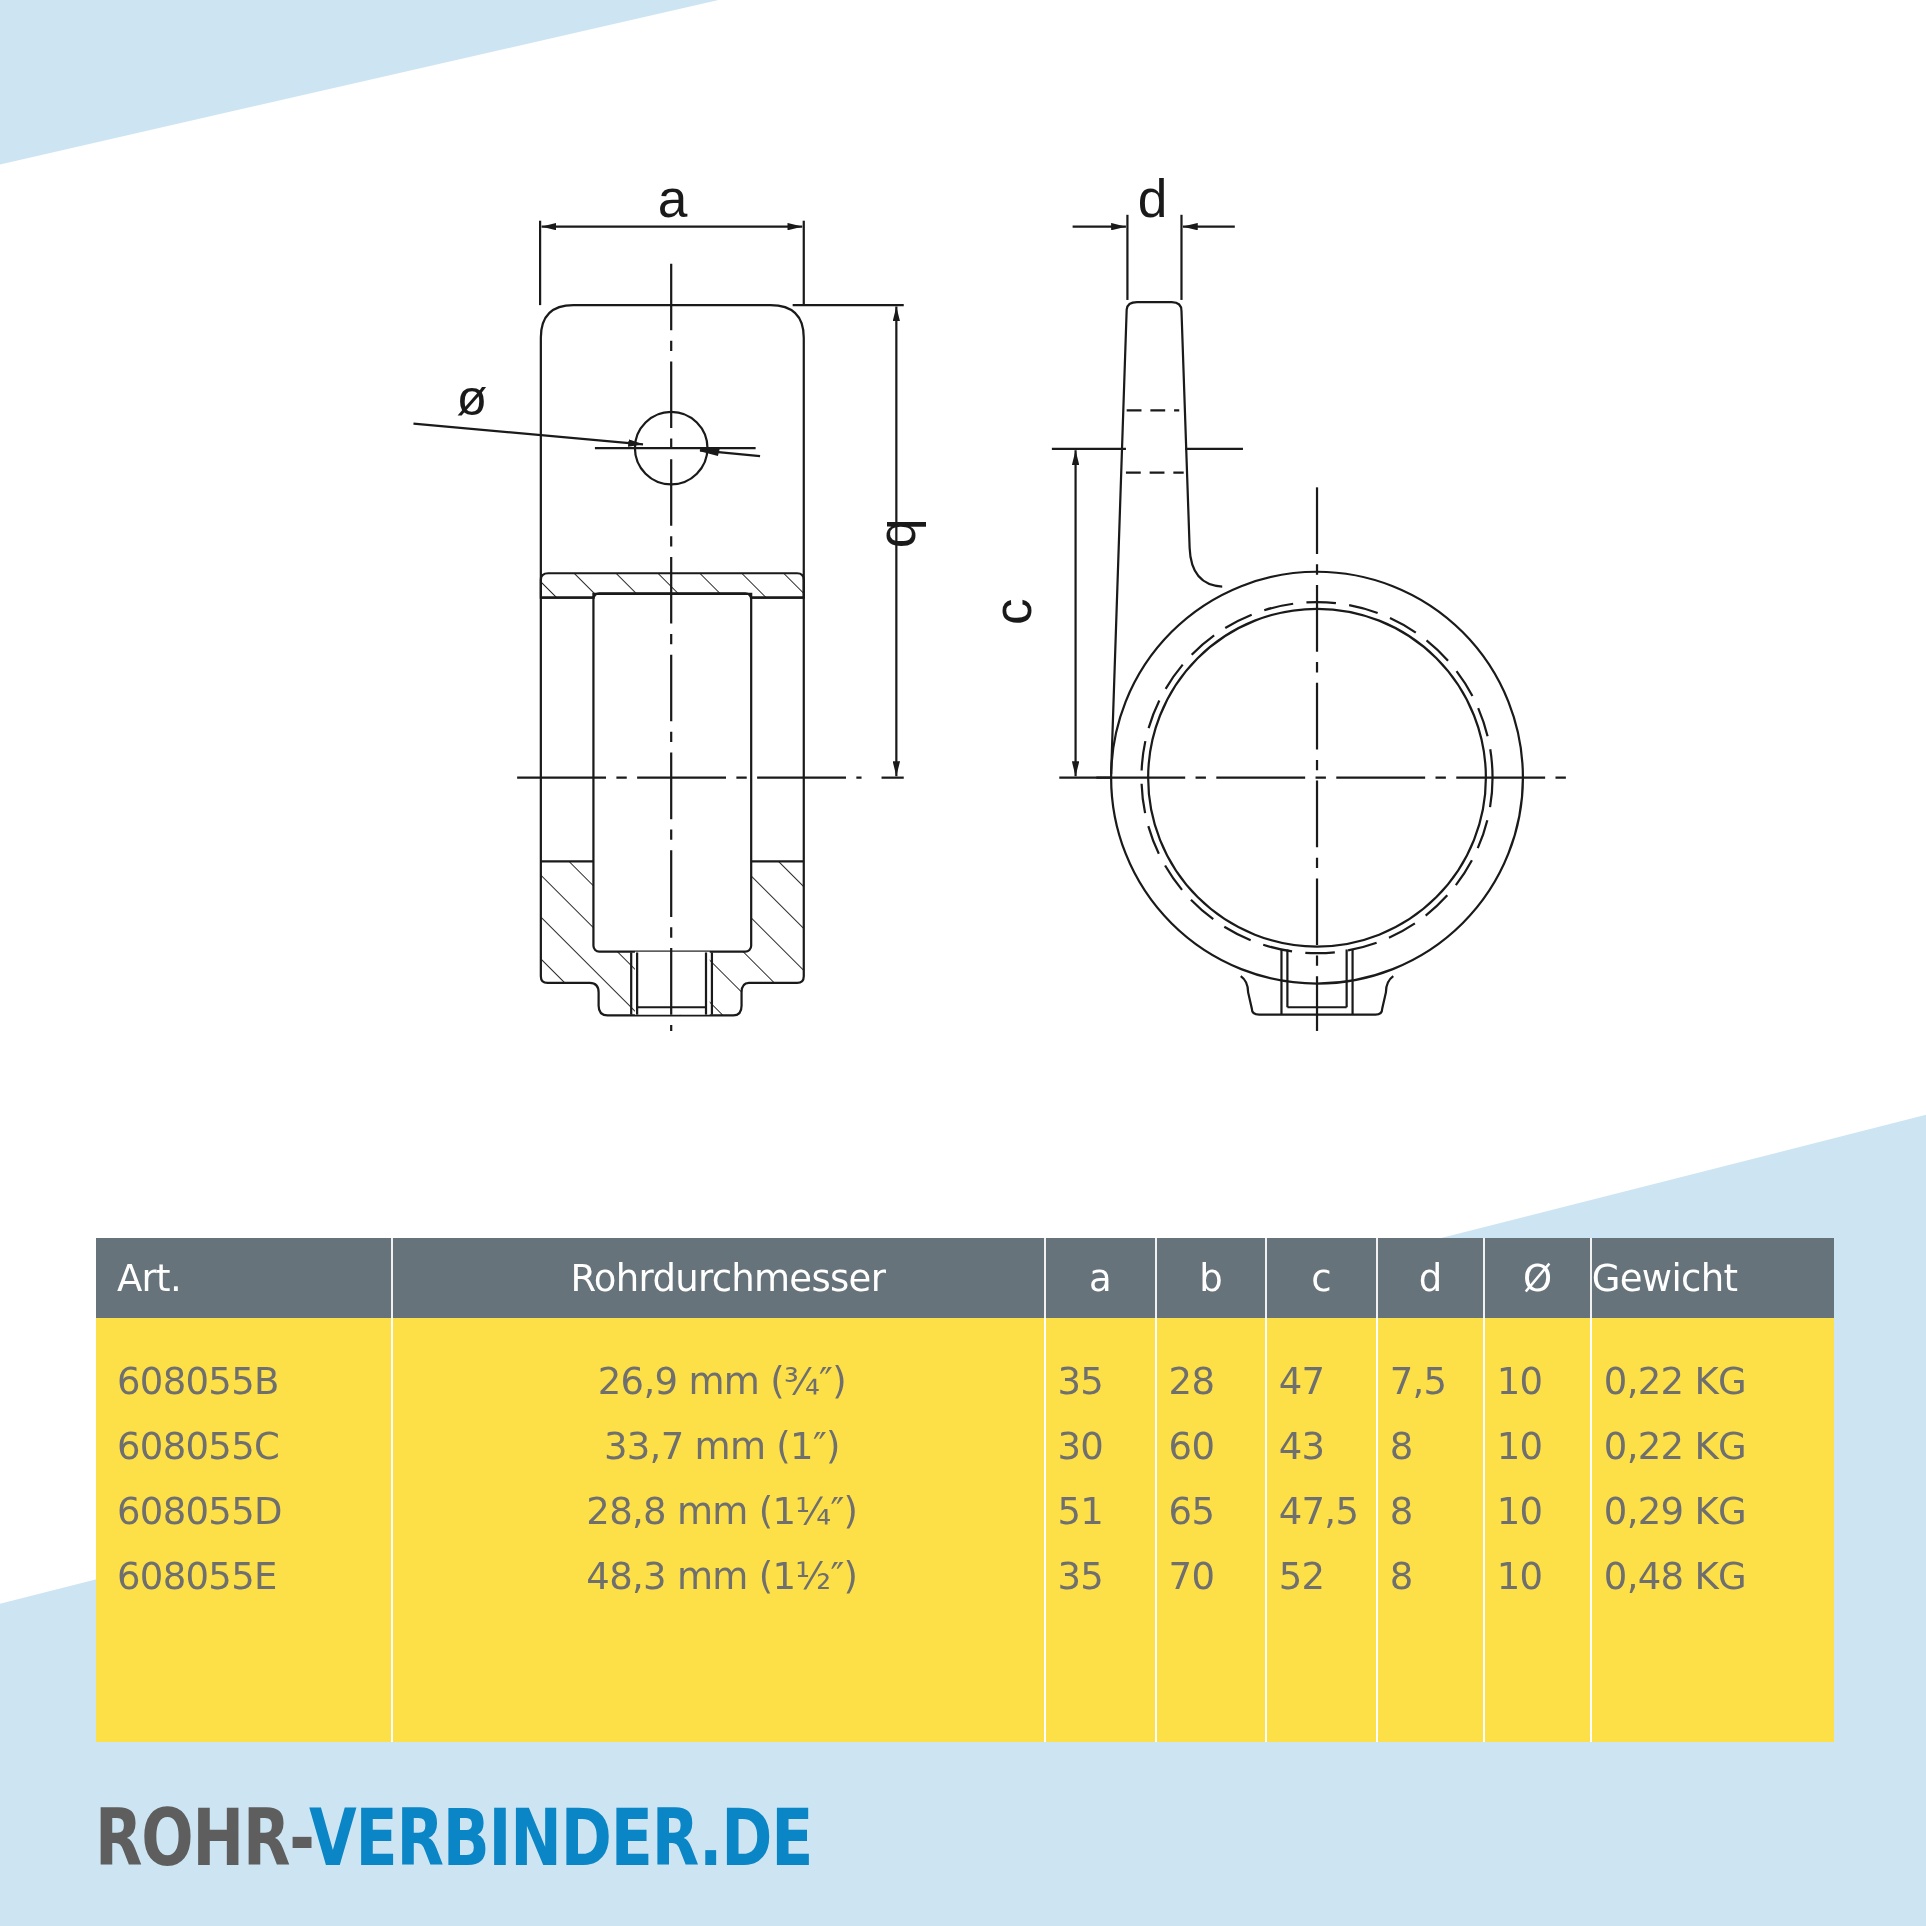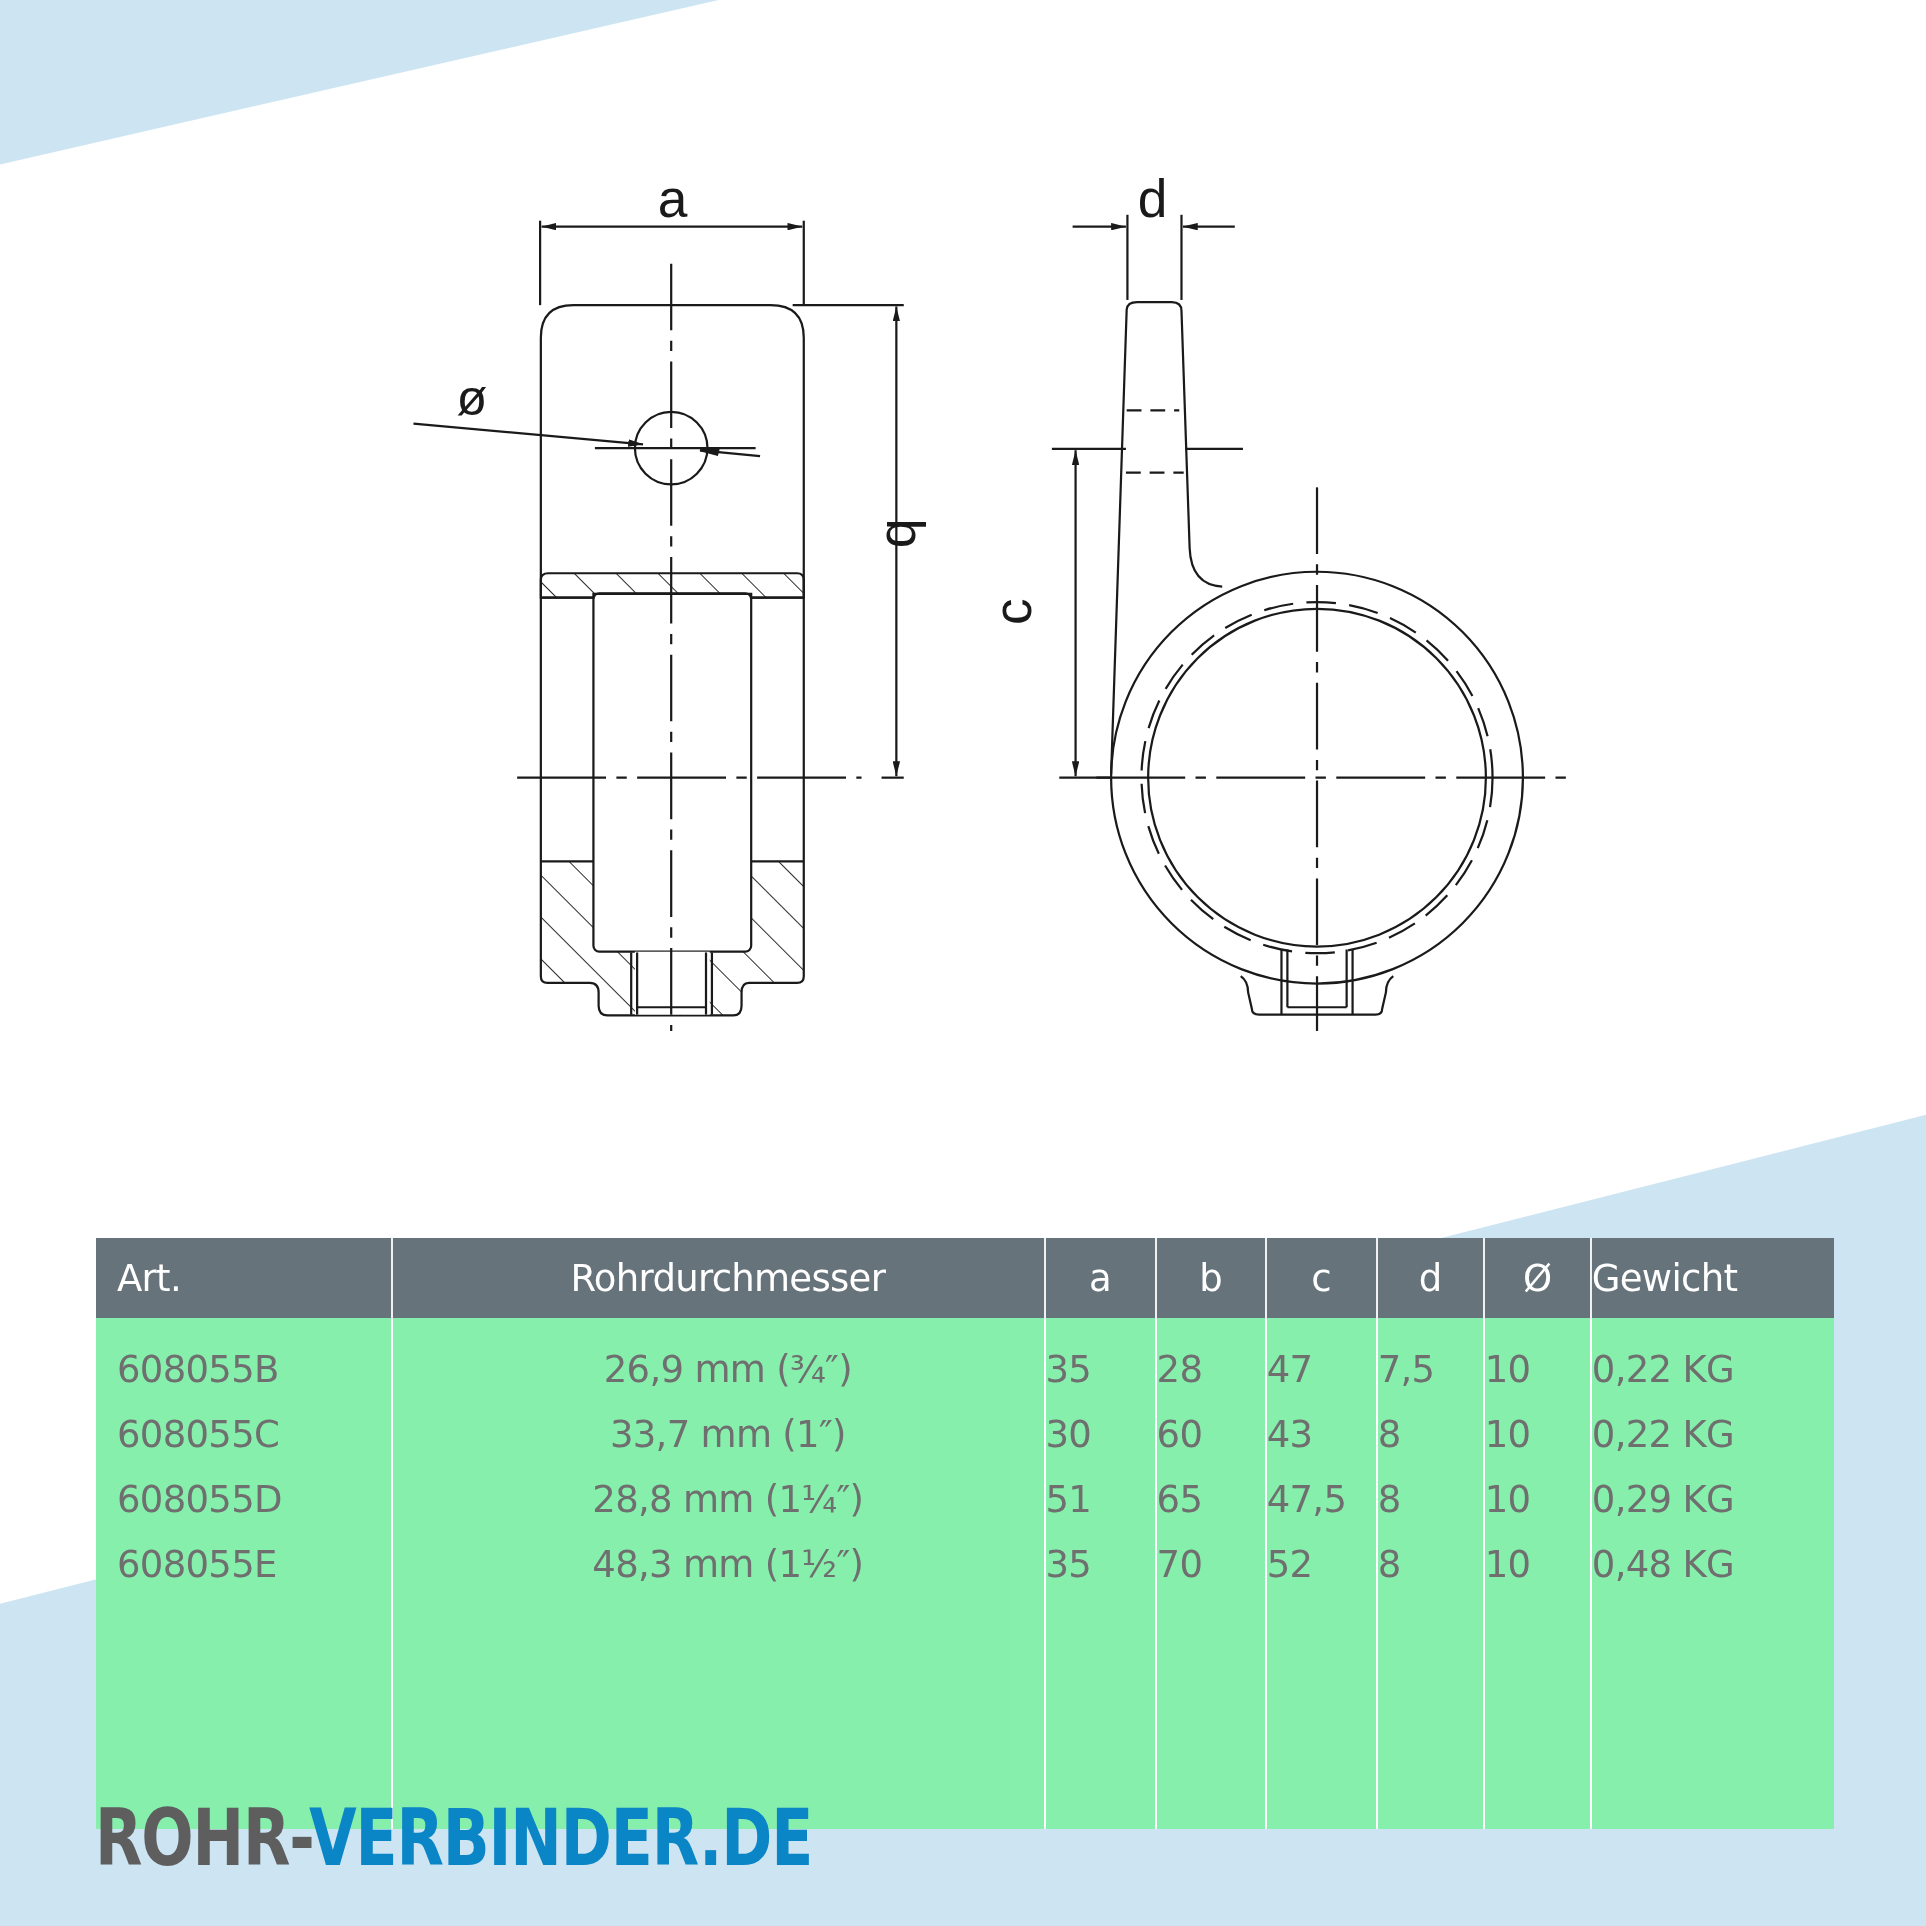--- a/index.html
+++ b/index.html
@@ -6,32 +6,32 @@
   body {
     width: 1926px; height: 1926px; position: relative; overflow: hidden;
     background: #ffffff;
     font-family: "DejaVu Sans", sans-serif;
   }
   .bg-svg { position: absolute; left: 0; top: 0; width: 1926px; height: 1926px; }
   .drawing { position: absolute; left: 0; top: 0; width: 1926px; height: 1185px; }
   .dim-label { font-family: "Liberation Sans", sans-serif; fill: #1a1a1a; }
 
   .spec-table {
-    position: absolute; left: 96px; top: 1238px; width: 1738px; height: 591px;
+    position: absolute; left: 96px; top: 1238px; width: 1738px; height: 504px;
     border-collapse: collapse; table-layout: fixed;
     font-family: "DejaVu Sans", sans-serif;
   }
   .spec-table th {
     background: #67737a; color: #ffffff; font-weight: normal;
     font-size: 37px; height: 80px; padding: 0; vertical-align: middle;
     border-left: 2.2px solid #f1f1f1; letter-spacing: -0.7px;
   }
   .spec-table th:first-child { border-left: none; }
   .spec-table td {
-    background: #86efac; color: #6f6f6f; font-size: 37px; padding: 0;
+    background: #fde047; color: #6f6f6f; font-size: 37px; padding: 12px;
     border-left: 2.2px solid #ffffff; vertical-align: top; letter-spacing: -0.7px;
   }
   .spec-table td:first-child { border-left: none; }
   .spec-table .cell-stack { padding-top: 19px; }
   .spec-table .cell-stack div { height: 65px; line-height: 65px; white-space: nowrap; }
   .al { text-align: left; padding-left: 21px !important; }
   .al-26 { text-align: center; padding-left: 19px !important; }
   .ac { text-align: center; }
   .ar { text-align: left; padding-right: 30px !important; }
   .num-stack { padding-top: 22px; }

